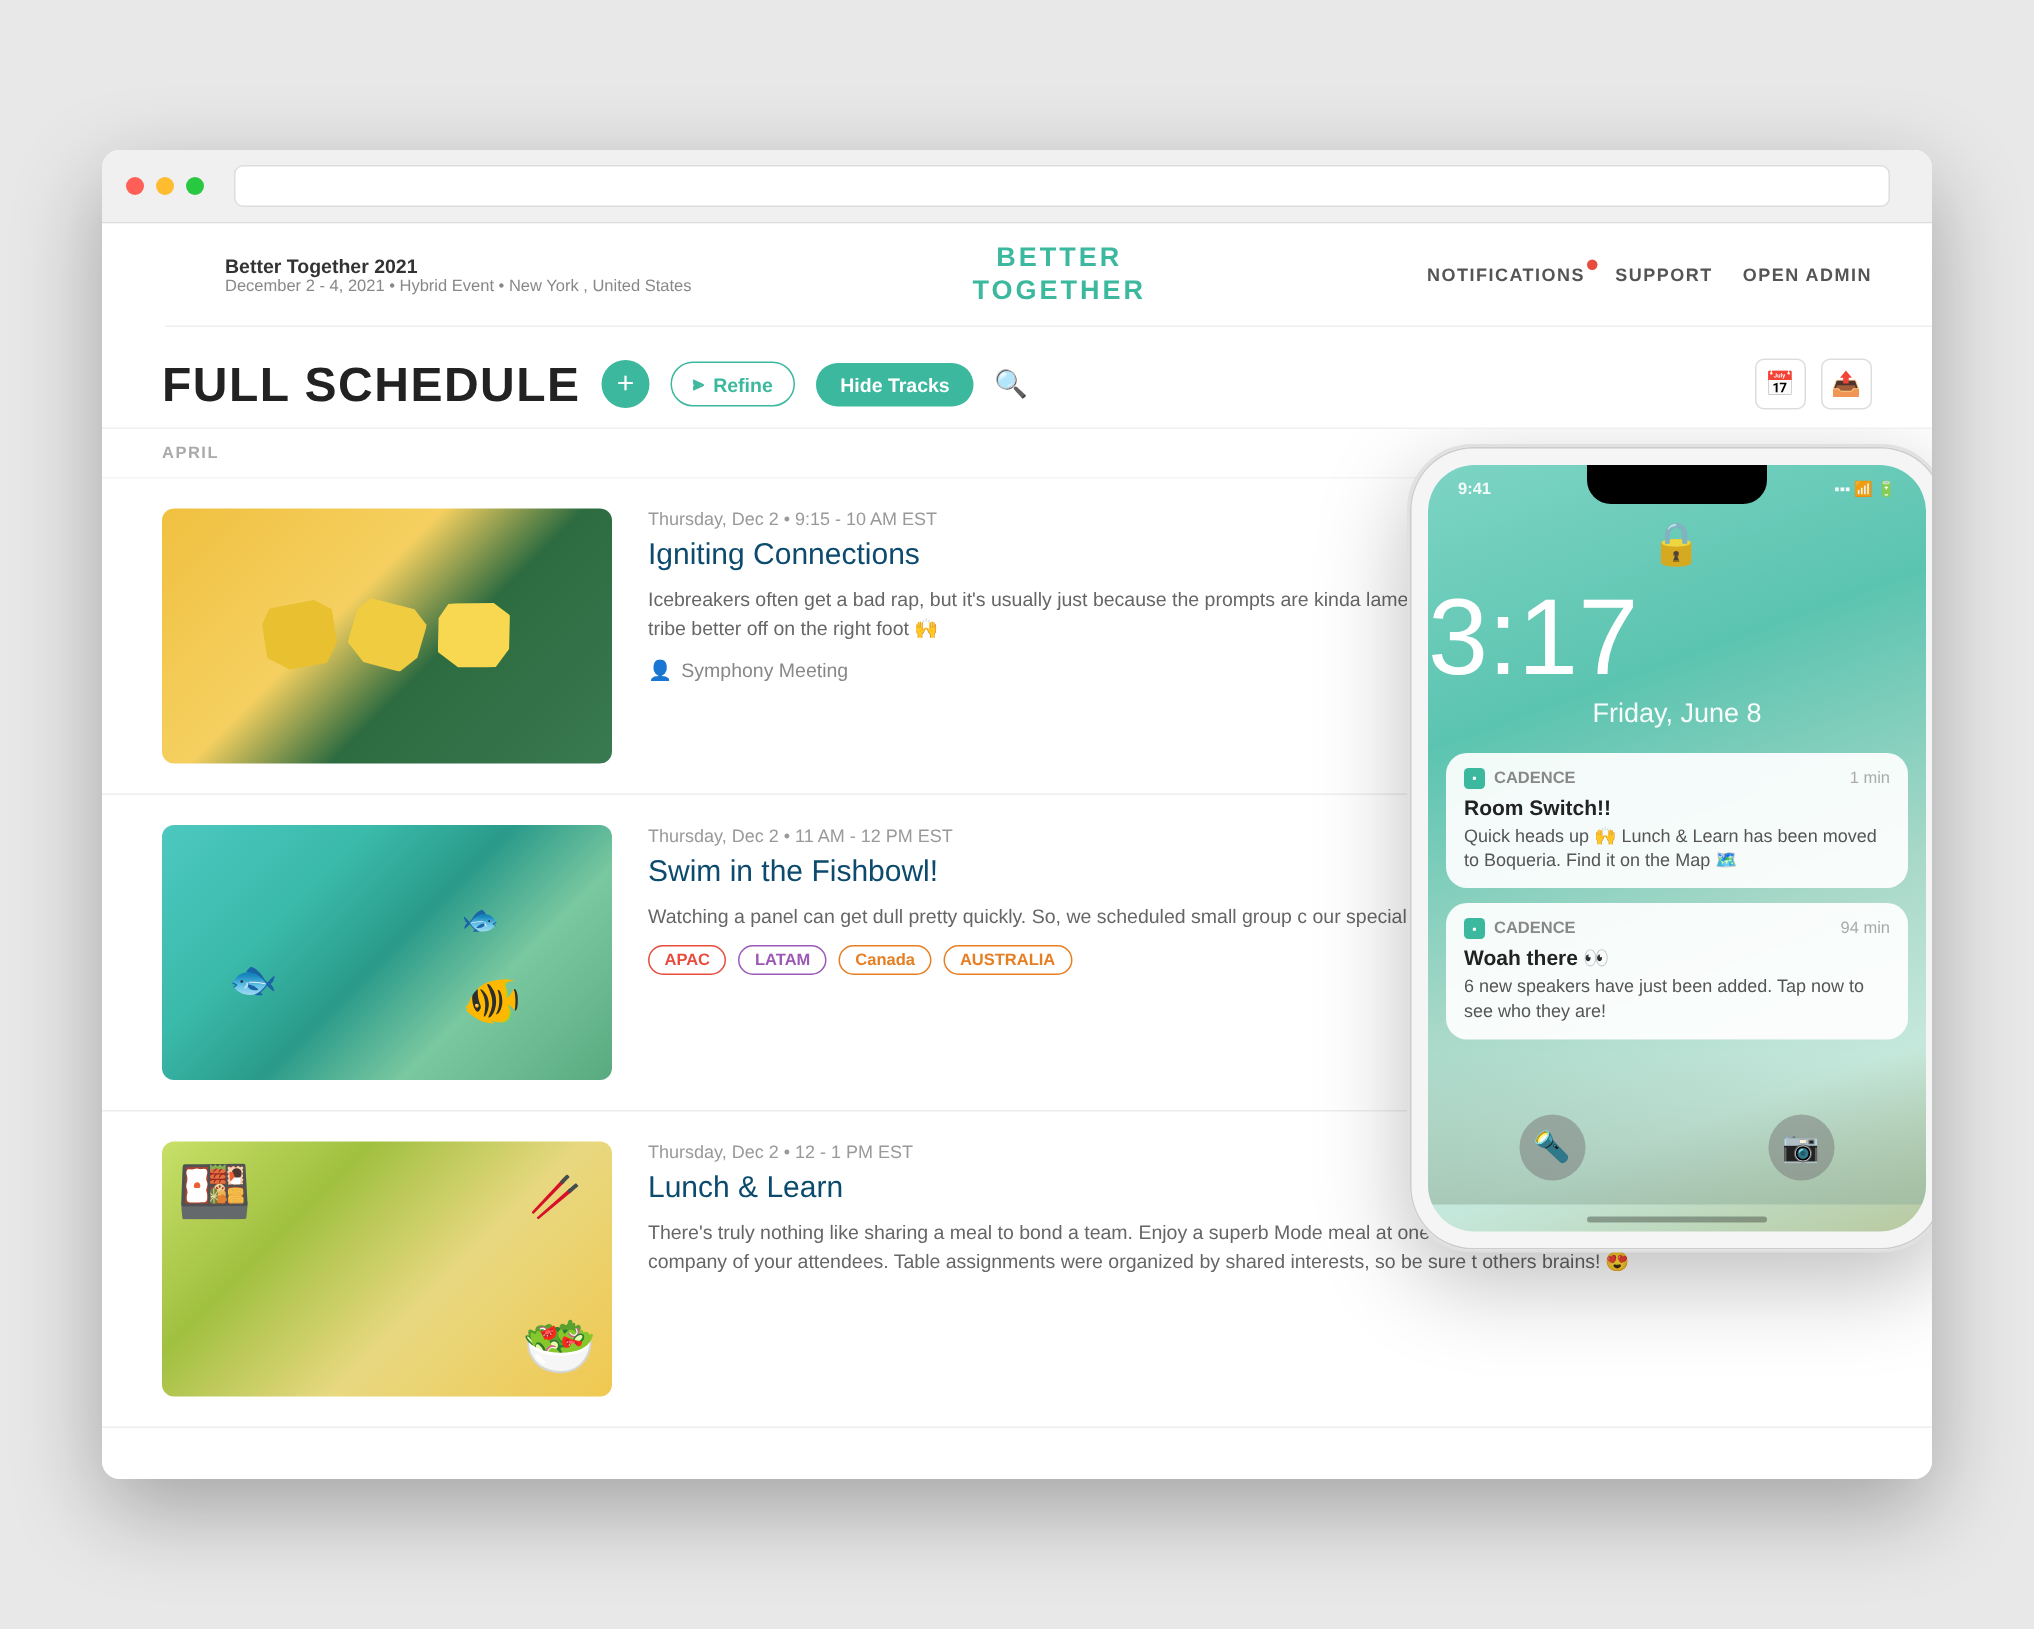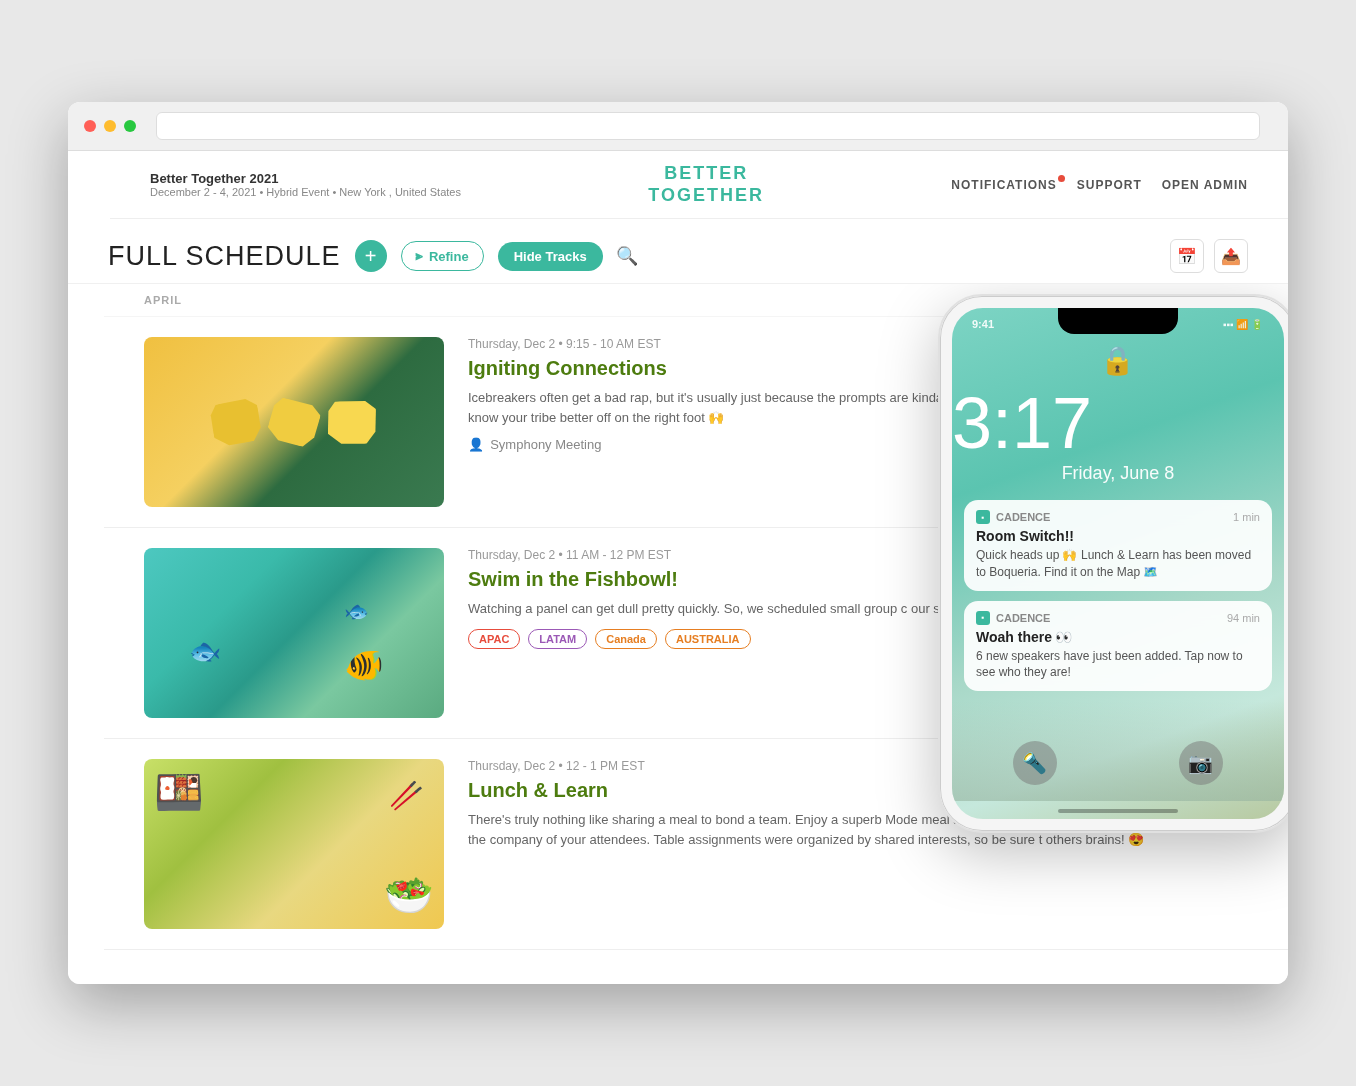--- a/index.html
+++ b/index.html
@@ -85,22 +85,22 @@
     }
     
     .schedule-header {
       display: flex;
       align-items: center;
       padding: 20px 40px 10px;
       border-bottom: 1px solid #f0f0f0;
       gap: 14px;
     }
     .schedule-title {
-      font-size: 27px;
-      font-weight: 400;
+      font-size: 32px;
+      font-weight: 700;
       color: #222;
       letter-spacing: 1px;
       text-transform: uppercase;
     }
     .add-btn {
       width: 32px; height: 32px;
       background: #3bb89e;
       border-radius: 50%;
       display: flex; align-items: center; justify-content: center;
       color: #fff;
@@ -149,21 +149,20 @@
       cursor: pointer;
       font-size: 16px;
       color: #555;
     }
     
     .main-layout {
       display: flex;
       position: relative;
       min-height: 700px;
       overflow: hidden;
-      padding-left: 36px;
     }
     
     .schedule-content {
       flex: 1;
       padding: 0;
       overflow-y: auto;
     }
     .section-label {
       display: flex;
       justify-content: space-between;
@@ -184,21 +183,21 @@
     }
     .session-image {
       width: 300px;
       height: 170px;
       border-radius: 8px;
       overflow: hidden;
       flex-shrink: 0;
     }
     .session-info { flex: 1; }
     .session-time { font-size: 12px; color: #999; margin-bottom: 6px; }
-    .session-title { font-size: 20px; font-weight: 700; color: #4d7c0f; margin-bottom: 8px; }
+    .session-title { font-size: 20px; font-weight: 400; color: #0c4a6e; margin-bottom: 8px; }
     .session-desc { font-size: 13px; color: #666; line-height: 1.5; margin-bottom: 10px; }
     .session-location {
       display: flex; align-items: center; gap: 6px;
       font-size: 13px; color: #888;
     }
     .tags { display: flex; gap: 8px; flex-wrap: wrap; margin-top: 8px; }
     .tag {
       border-radius: 12px;
       padding: 3px 10px;
       font-size: 11px;

